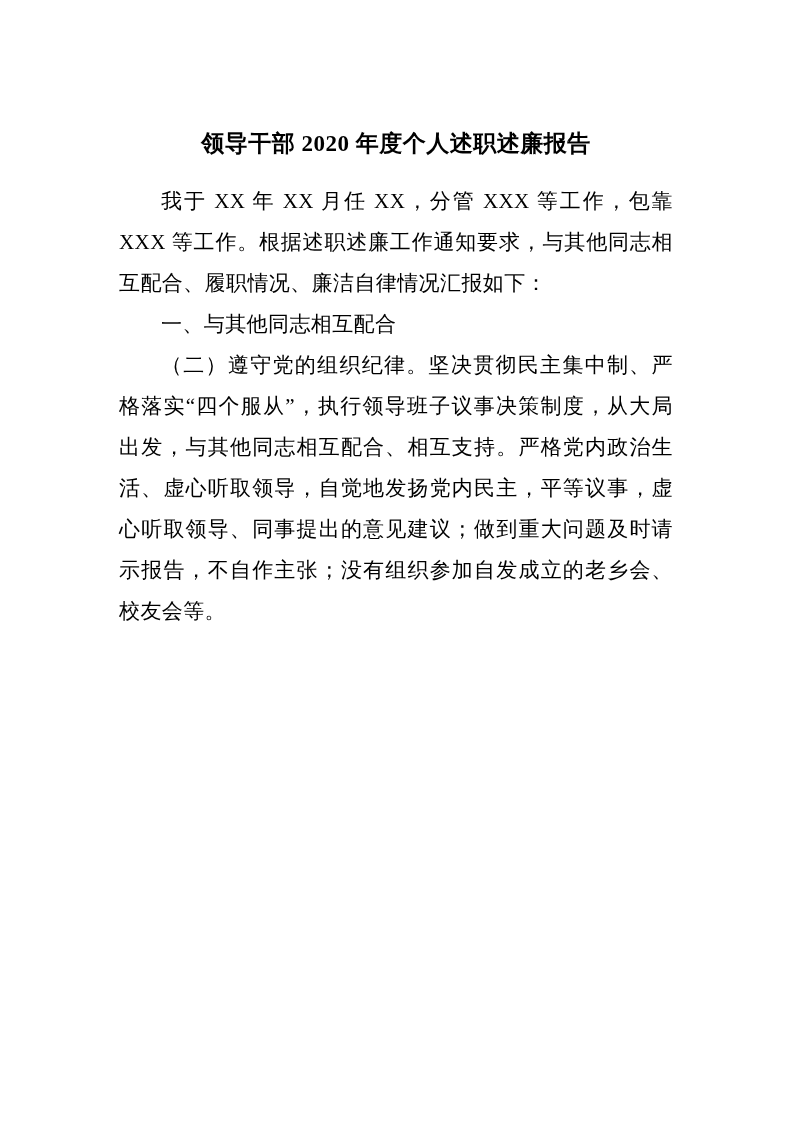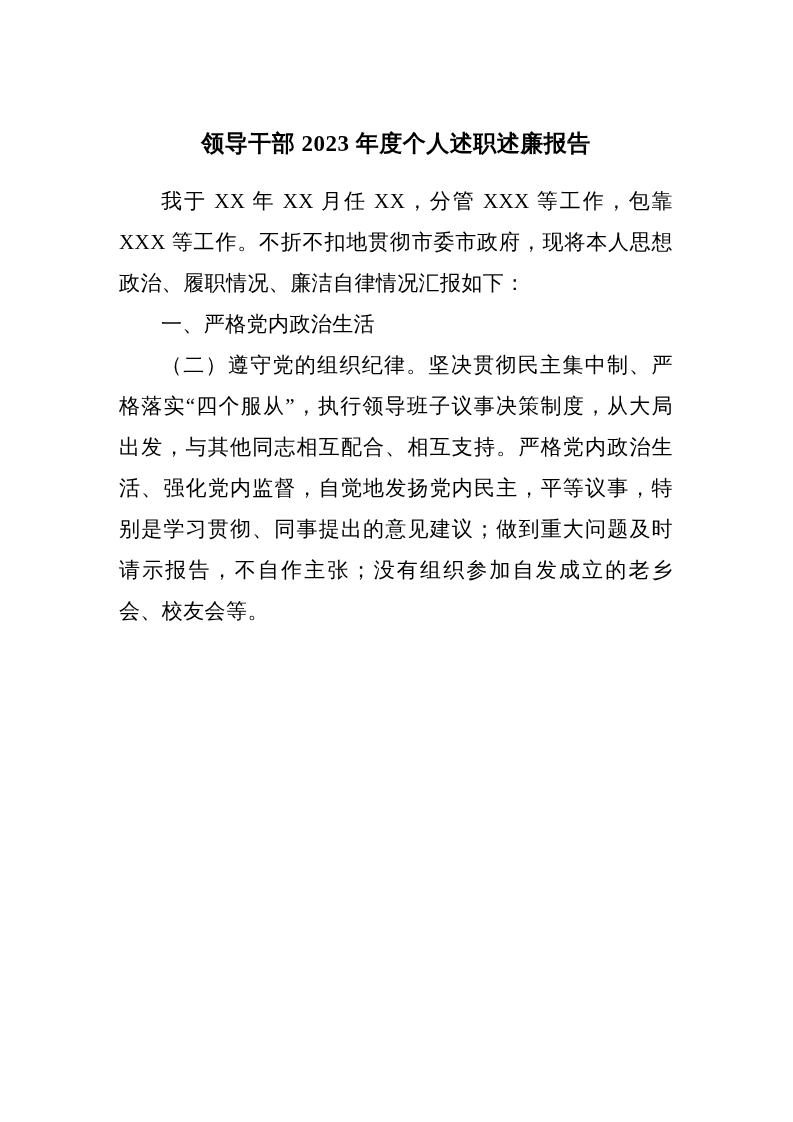--- a/index.html
+++ b/index.html
@@ -35,20 +35,20 @@
     text-justify: inter-character;
     text-indent: 2em;
     letter-spacing: 0.4px;
     color: #000000;
   }
 </style>
 </head>
 <body>
 
 <div class="page">
-  <h1 class="doc-title">领导干部 2023 年度个人述职述廉报告</h1>
+  <h1 class="doc-title">领导干部 2020 年度个人述职述廉报告</h1>
 
   <div class="doc-body">
-    <p>我于 XX 年 XX 月任 XX，分管 XXX 等工作，包靠 XXX 等工作。不折不扣地贯彻市委市政府，现将本人思想政治、履职情况、廉洁自律情况汇报如下：</p>
-    <p>一、严格党内政治生活</p>
-    <p>（二）遵守党的组织纪律。坚决贯彻民主集中制、严格落实“四个服从”，执行领导班子议事决策制度，从大局出发，与其他同志相互配合、相互支持。严格党内政治生活、强化党内监督，自觉地发扬党内民主，平等议事，特别是学习贯彻、同事提出的意见建议；做到重大问题及时请示报告，不自作主张；没有组织参加自发成立的老乡会、校友会等。</p>
+    <p>我于 XX 年 XX 月任 XX，分管 XXX 等工作，包靠 XXX 等工作。根据述职述廉工作通知要求，与其他同志相互配合、履职情况、廉洁自律情况汇报如下：</p>
+    <p>一、与其他同志相互配合</p>
+    <p>（二）遵守党的组织纪律。坚决贯彻民主集中制、严格落实“四个服从”，执行领导班子议事决策制度，从大局出发，与其他同志相互配合、相互支持。严格党内政治生活、虚心听取领导，自觉地发扬党内民主，平等议事，虚心听取领导、同事提出的意见建议；做到重大问题及时请示报告，不自作主张；没有组织参加自发成立的老乡会、校友会等。</p>
   </div>
 </div>
 
 </body></html>

